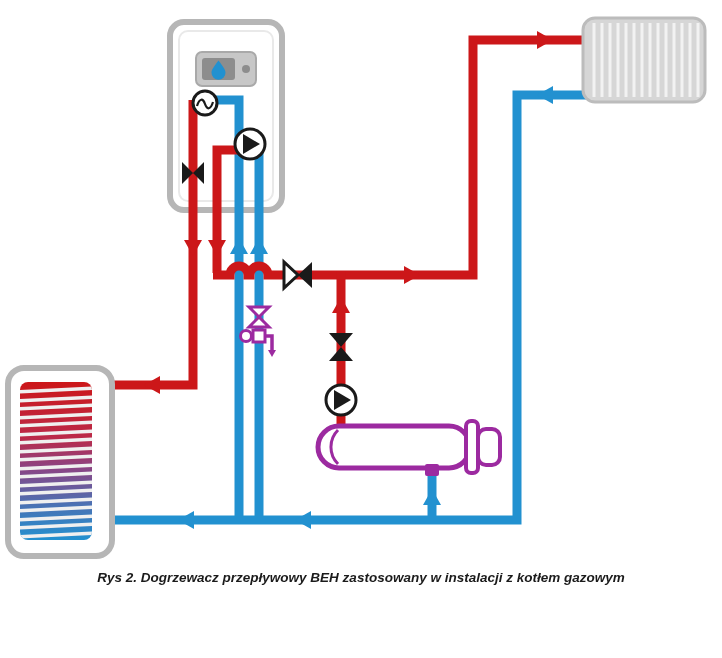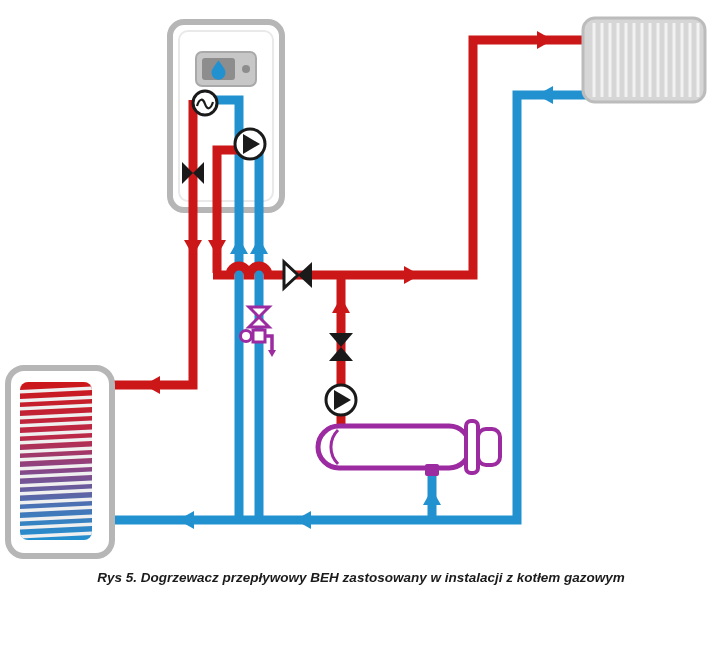--- a/index.html
+++ b/index.html
@@ -169,15 +169,15 @@
     <polygon class="arrow-supply" points="404,266 404,284 420,275"></polygon>
     <polygon class="arrow-supply" points="537,31 537,49 553,40"></polygon>
     <polygon class="arrow-supply" points="332,313 350,313 341,297"></polygon>
     <polygon class="arrow-return" points="553,86 553,104 537,95"></polygon>
     <polygon class="arrow-return" points="423,505 441,505 432,489"></polygon>
     <polygon class="arrow-return" points="311,511 311,529 295,520"></polygon>
     <polygon class="arrow-return" points="194,511 194,529 178,520"></polygon>
   </g>
 </svg>
 
-<div class="caption">Rys 5. Dogrzewacz przepływowy BEH zastosowany w instalacji z kotłem gazowym</div>
+<div class="caption">Rys 2. Dogrzewacz przepływowy BEH zastosowany w instalacji z kotłem gazowym</div>
 
 </div>
 
 </body></html>

